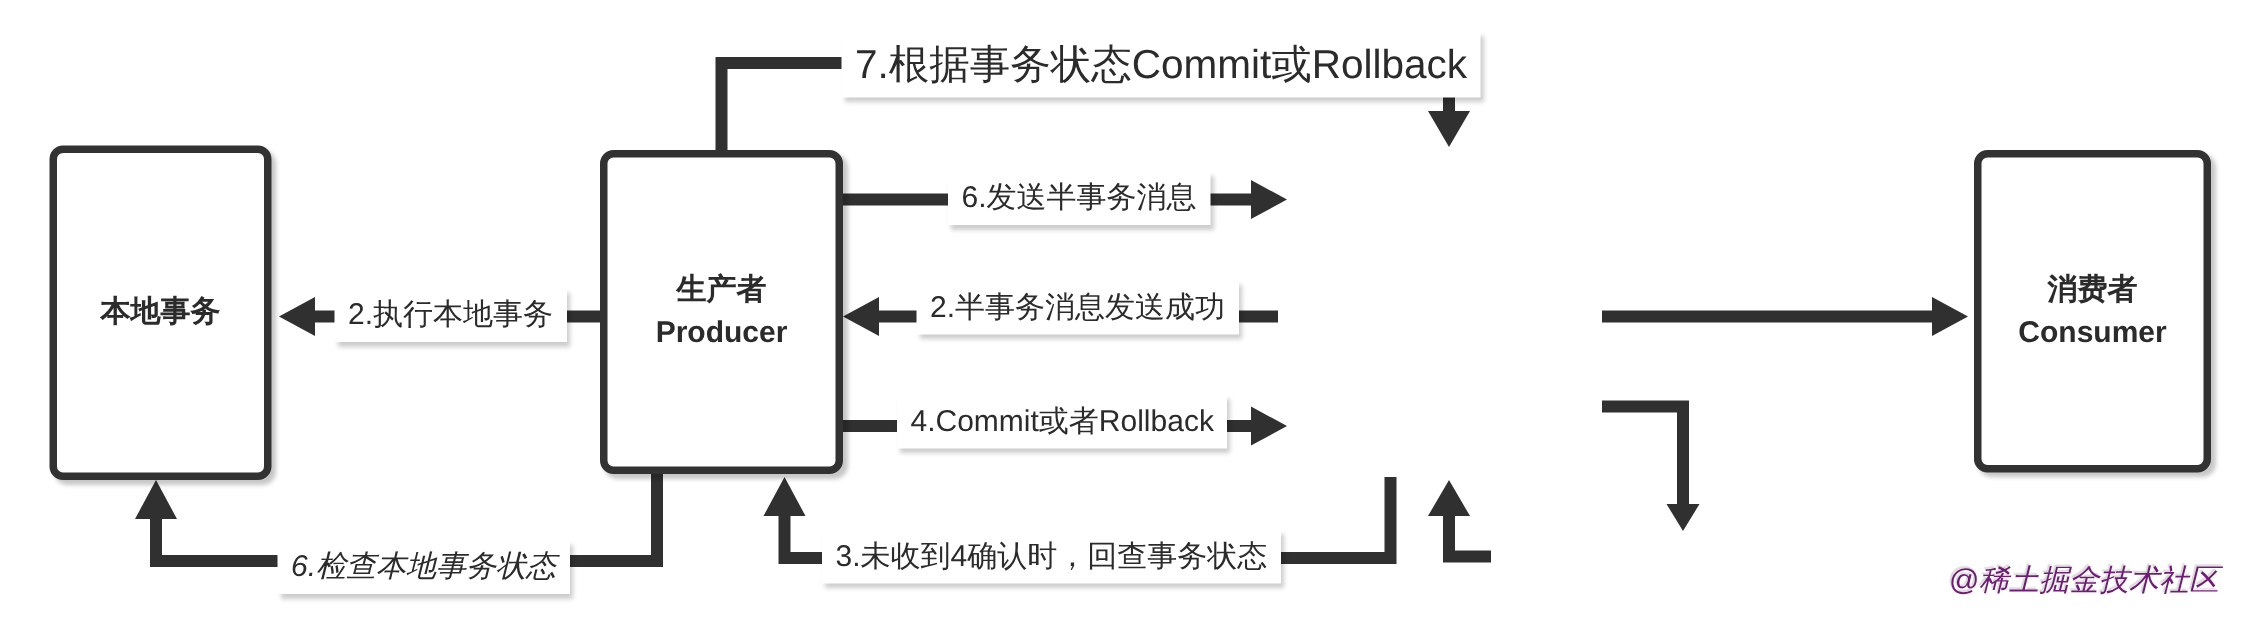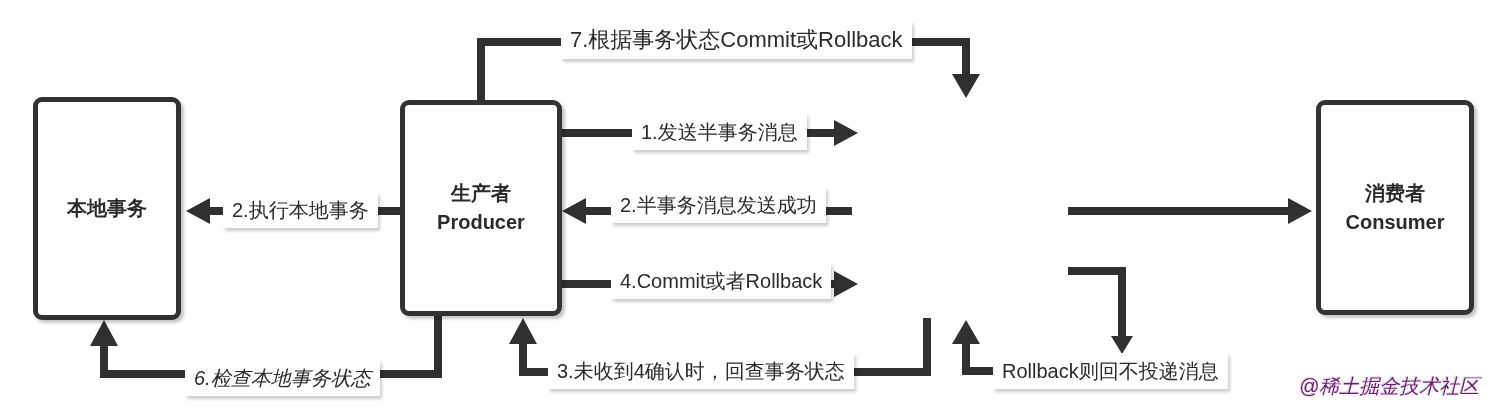--- a/index.html
+++ b/index.html
@@ -25,21 +25,21 @@
   .edge-label{
     position:absolute;
     background:#ffffff;
     color:#2b2b2b;
     font-size:20px;
     padding:6px 9px;
     white-space:nowrap;
     box-shadow:2px 3px 3px rgba(0,0,0,0.20);
     line-height:1.2;
   }
-  .edge-label.big{font-size:22px;}
+  .edge-label.big{font-size:27px;}
   .watermark{
     position:absolute;
     left:1299px;top:373px;
     font-size:20px;
     color:#701a75;
     text-shadow:1px 1px 0 rgba(255,255,255,0.85), -1px -1px 1px rgba(0,0,0,0.18);
     white-space:nowrap;
     font-style:italic;
   }
 </style>
@@ -94,30 +94,29 @@
     <div>Producer</div>
   </div>
 
   <div class="node" style="left:1316px;top:100px;width:158px;height:215px;">
     <div>消费者</div>
     <div>Consumer</div>
   </div>
 
   <div class="edge-label big" style="left:561px;top:21px;">7.根据事务状态Commit或Rollback</div>
 
-  <div class="edge-label" style="left:632px;top:114px;">1.发送半事务消息</div>
+  <div class="edge-label" style="left:632px;top:114px;">6.发送半事务消息</div>
 
   <div class="edge-label" style="left:223px;top:192px;">2.执行本地事务</div>
 
   <div class="edge-label" style="left:611px;top:187px;">2.半事务消息发送成功</div>
 
-  <div class="edge-label" style="left:611px;top:263px;">4.Commit或者Rollback</div>
+  <div class="edge-label" style="left:598px;top:263px;">4.Commit或者Rollback</div>
 
 
   <div class="edge-label" style="left:185px;top:360px;font-style:italic;">6.检查本地事务状态</div>
 
   <div class="edge-label" style="left:548px;top:353px;">3.未收到4确认时，回查事务状态</div>
 
-  <div class="edge-label" style="left:993px;top:353px;">Rollback则回不投递消息</div>
 
   <div class="watermark">@稀土掘金技术社区</div>
 
 </div>
 
 </body></html>

